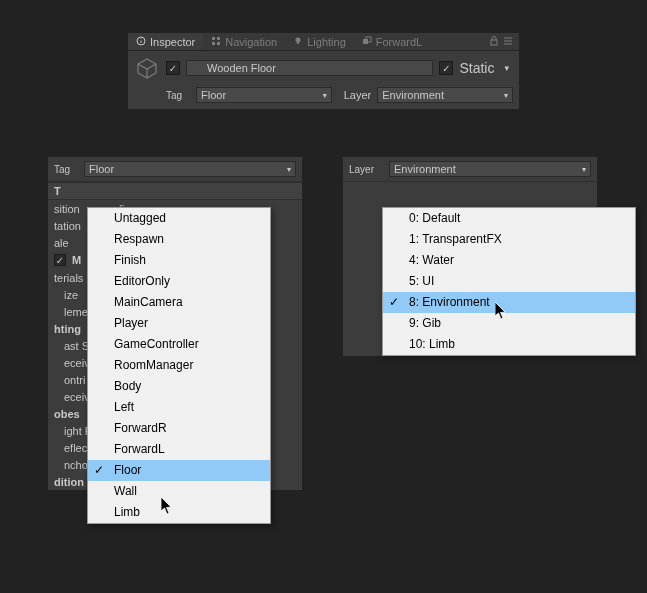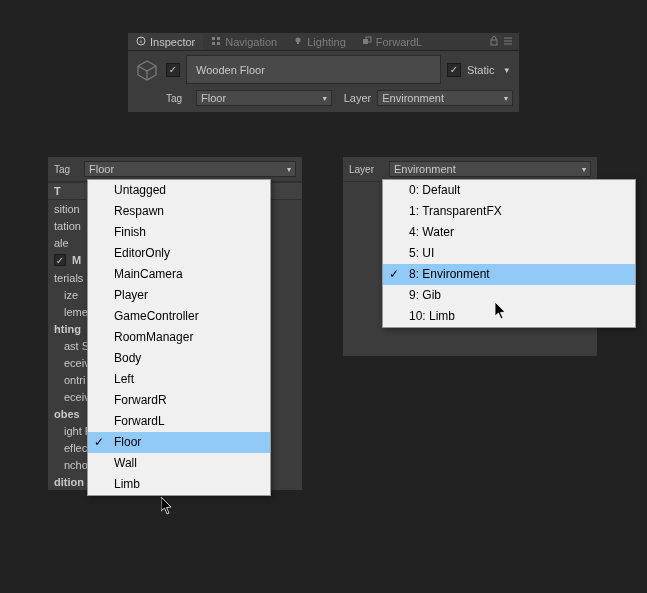--- a/index.html
+++ b/index.html
@@ -9,22 +9,22 @@
   .panel-top { position: absolute; left: 127px; top: 32px; width: 393px; background: #3c3c3c; border: 1px solid #232323; }
   .tab-bar { display: flex; align-items: center; height: 18px; background: #383838; border-bottom: 1px solid #232323; }
   .tab { font-size: 11px; color: #7d7d7d; padding: 0 8px; display: flex; align-items: center; gap: 4px; height: 100%; }
   .tab.active { color: #c8c8c8; background: #3c3c3c; }
   .lock-icon { margin-left: auto; margin-right: 4px; color: #7d7d7d; font-size: 11px; }
   .menu-icon { color: #7d7d7d; font-size: 11px; margin-right: 6px; }
   
   .name-row { display: flex; align-items: center; padding: 4px 6px; gap: 6px; }
   .cube-icon { width: 26px; height: 26px; display: flex; align-items: center; justify-content: center; }
   .checkbox { width: 14px; height: 14px; background: #2a2a2a; border: 1px solid #1a1a1a; display: inline-flex; align-items: center; justify-content: center; color: #c8c8c8; font-size: 10px; }
-  .name-field { flex: 1; background: #494949; border: 1px solid #2a2a2a; color: #c8c8c8; font-size: 11px; padding: 2px 9px; height: 29px; }
-  .static-label { color: #c8c8c8; font-size: 11px; }
+  .name-field { flex: 1; background: #494949; border: 1px solid #2a2a2a; color: #c8c8c8; font-size: 11px; padding: 2px 20px; height: 16px; }
+  .static-label { color: #c8c8c8; font-size: 14px; }
   .static-arrow { color: #c8c8c8; font-size: 9px; padding: 0 4px; }
 
   .tag-layer-row { display: flex; align-items: center; padding: 2px 6px 6px 38px; gap: 6px; }
   .tl-label { color: #c8c8c8; font-size: 10px; width: 24px; }
   .dropdown-sm { flex: 1; background: #494949; border: 1px solid #2a2a2a; color: #c8c8c8; font-size: 11px; padding: 1px 4px; height: 16px; display: flex; align-items: center; justify-content: space-between; }
   .dropdown-sm .arrow { font-size: 8px; }
   .layer-label { color: #c8c8c8; font-size: 11px; margin-left: 6px; }
 
   
   .panel-bl { position: absolute; left: 47px; top: 156px; width: 256px; background: #3c3c3c; border: 1px solid #232323; }
@@ -35,21 +35,21 @@
   
   .section-hdr { background: #414141; padding: 2px 6px; font-size: 11px; font-weight: bold; color: #c8c8c8; border-top: 1px solid #2f2f2f; border-bottom: 1px solid #2f2f2f; }
   .prop-row { display: flex; align-items: center; padding: 1px 6px; font-size: 11px; color: #c8c8c8; height: 17px; }
   .prop-label { flex: 0 0 62px; overflow: hidden; white-space: nowrap; }
   .prop-val { flex: 1; overflow: hidden; white-space: nowrap; color: #a8a8a8; }
   .indent .prop-label { padding-left: 10px; }
   .check-row { display: flex; align-items: center; padding: 2px 6px; gap: 6px; height: 18px; }
   .check-row .checkbox { width: 12px; height: 12px; }
 
   
-  .popup { position: absolute; background: #f0f0f0; border: 1px solid #999; box-shadow: 2px 2px 6px rgba(0,0,0,0.4); font-size: 12px; color: #000; }
+  .popup { position: absolute; background: #f0f0f0; border: 1px solid #999; box-shadow: 2px 2px 6px rgba(0,0,0,0.4); font-size: 12px; color: #000; margin-top: 28px; }
   .popup-item { padding: 3px 12px 3px 26px; position: relative; cursor: default; line-height: 15px; }
   .popup-item.selected { background: #91c9f7; }
   .popup-item .check { position: absolute; left: 6px; top: 3px; font-size: 12px; }
   
   .popup-tag { left: 87px; top: 179px; width: 184px; }
   .popup-layer { left: 382px; top: 179px; width: 254px; }
 
   
   .cursor { position: absolute; pointer-events: none; }
   .cursor svg { display: block; }

